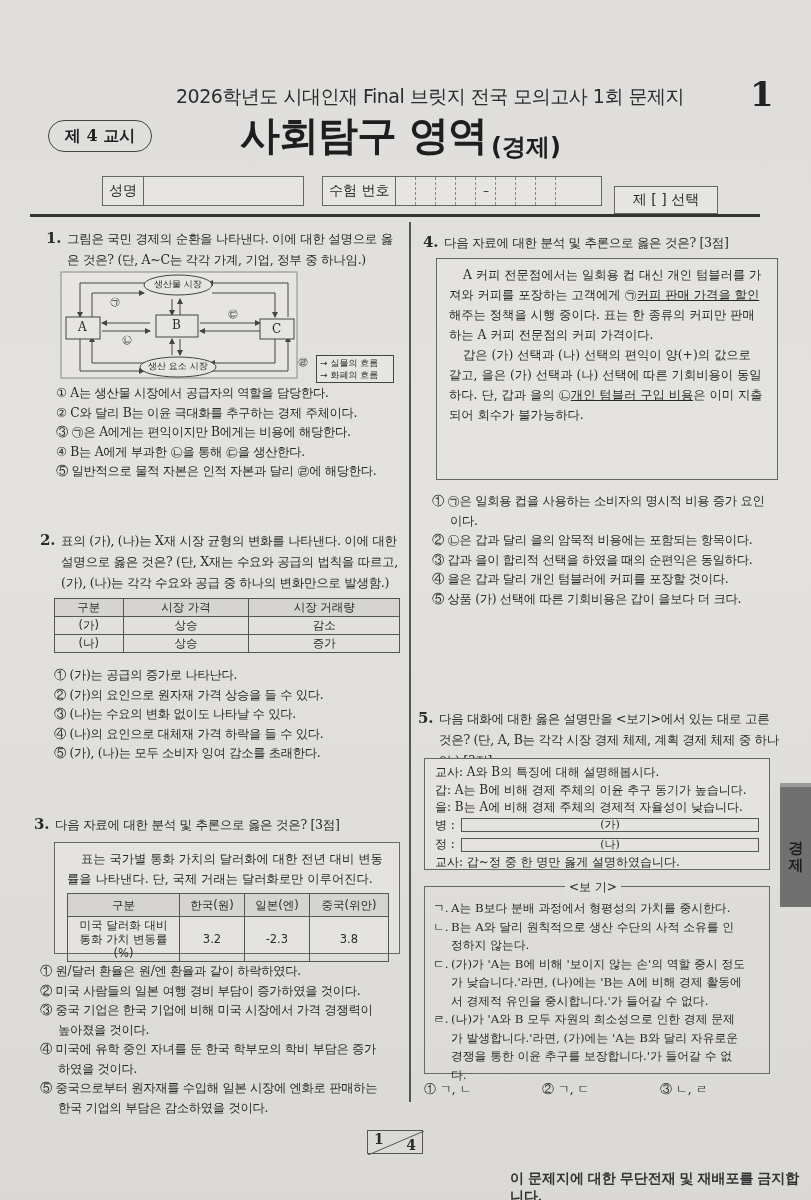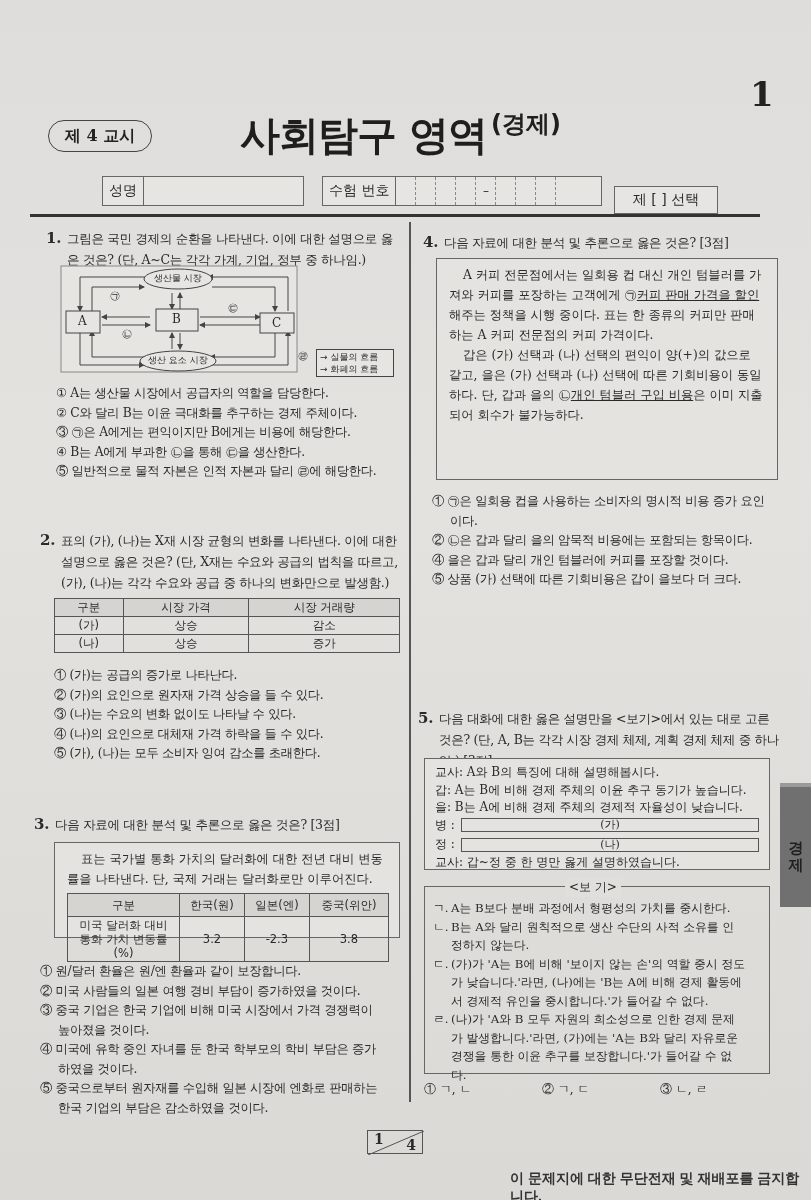--- a/index.html
+++ b/index.html
@@ -25,21 +25,21 @@
   }
   .period-badge {
     position: absolute; left: 48px; top: 120px; width: 104px; height: 32px;
     border: 1.5px solid #444; border-radius: 16px;
     font-family: "DejaVu Serif", serif; font-size: 16px; font-weight: bold;
     display: flex; align-items: center; justify-content: center; color: #222;
   }
   .subject-title {
     position: absolute; left: 240px; top: 108px;
     font-family: "DejaVu Sans", sans-serif; font-weight: bold; color: #1e1e1e;
-    display: flex; align-items: flex-start;
+    display: flex; align-items: flex-end;
   }
   .subject-title .big { font-size: 40px; letter-spacing: -1px; }
   .subject-title .small { font-size: 24px; margin-left: 4px; }
   .info-box { border: 1px solid #666; height: 30px; display: flex; align-items: center;
     font-family: "DejaVu Sans", sans-serif; font-size: 14px; background: #e6e5e2; }
   .info-label { padding: 0 6px; border-right: 1px solid #666; height: 100%; display: flex; align-items: center; }
   .name-box { position: absolute; left: 102px; top: 176px; width: 202px; }
   .id-box { position: absolute; left: 322px; top: 176px; width: 280px; }
   .id-cell { width: 20px; height: 100%; border-right: 1px dashed #888; display:flex; align-items:center; justify-content:center; font-size: 12px; }
   .select-box { position: absolute; left: 614px; top: 186px; width: 104px; height: 28px;
@@ -52,37 +52,38 @@
   .q-head { display: flex; }
   .q-num { font-weight: bold; font-size: 15px; margin-right: 6px; }
   .opts div { font-size: 12.3px; line-height: 19.5px; }
   .indent { padding-left: 18px; }
   .ul { text-decoration: underline; }
 
   table.t { border-collapse: collapse; font-size: 11.5px; font-family: "DejaVu Sans", sans-serif; }
   table.t td, table.t th { border: 1px solid #555; text-align: center; font-weight: normal; padding: 1px 4px; height: 18px; }
   table.t th { background: #d5d4d1; }
 
-  .diagram { position: absolute; left: 60px; top: 265px; width: 340px; height: 110px; }
+  .diagram { position: absolute; left: 60px; top: 271px; width: 340px; height: 110px; }
   .boxed { border: 1px solid #666; background: #e4e3e0; padding: 6px 12px; }
 
   .side-tab { position: absolute; left: 780px; top: 783px; width: 31px; height: 124px;
     background: #707070; border-top: 4px solid #9a9a9a; display: flex; align-items: center; justify-content: center; }
   .side-tab span { writing-mode: vertical-rl; color: #1f1f1f; font-family: "DejaVu Sans", sans-serif; font-weight: bold; font-size: 15px; letter-spacing: 2px; text-orientation: upright; }
 
   .page-box { position: absolute; left: 367px; top: 1130px; width: 56px; height: 24px; border: 1px solid #555; }
   .page-box .p1 { position: absolute; left: 6px; top: 0; font-weight: bold; font-size: 14px; }
   .page-box .p2 { position: absolute; right: 6px; bottom: 0; font-weight: bold; font-size: 14px; }
   .footer { position: absolute; left: 510px; top: 1170px; font-family: Liberation Sans, sans-serif; font-size: 14px; font-weight: bold; color: #333; }
 </style>
 </head>
 <body>
 
 <div class="page">
 
+  <div class="exam-title">2026학년도 시대인재 Final 브릿지 전국 모의고사 1회 문제지</div>
   <div class="page-num-top">1</div>
   <div class="period-badge">제 4 교시</div>
   <div class="subject-title">
     <span class="big">사회탐구 영역</span>
     <span class="small">(경제)</span>
   </div>
 
   <div class="info-box id-box">
     <span class="info-label">수험 번호</span>
     <span class="id-cell"></span>
@@ -201,21 +202,21 @@
     <div>④ (나)의 요인으로 대체재 가격 하락을 들 수 있다.</div>
     <div>⑤ (가), (나)는 모두 소비자 잉여 감소를 초래한다.</div>
   </div>
 
   <div class="q" style="left:34px; top:814px; width:370px;">
     <div class="q-head">
         <span class="q-num">3.</span>
       <span>다음 자료에 대한 분석 및 추론으로 옳은 것은? [3점]</span>
       </div>
   </div>
-  <div class="boxed" style="position:absolute;left:54px;top:842px;width:346px;height:96px;font-size:12.3px;line-height:20px;">
+  <div class="boxed" style="position:absolute;left:54px;top:842px;width:346px;height:112px;font-size:12.3px;line-height:20px;">
     <div style="text-indent:14px;">표는 국가별 통화 가치의 달러화에 대한 전년 대비 변동률을 나타낸다. 단, 국제 거래는 달러화로만 이루어진다.</div>
     <table class="t" style="width:322px;margin-top:4px;">
       <tbody>
           <tr>
             <th style="width:112px;">구분</th>
           <th>한국(원)</th>
           <th>일본(엔)</th>
           <th>중국(위안)</th>
           </tr>
       <tr>
@@ -224,21 +225,21 @@
               <div>통화 가치 변동률(%)</div>
             </td>
         <td>3.2</td>
         <td>-2.3</td>
         <td>3.8</td>
           </tr>
     </tbody>
       </table>
   </div>
   <div class="q opts" style="left:40px; top:962px; width:365px;">
-    <div>① 원/달러 환율은 원/엔 환율과 같이 보장합니다.</div>
+    <div>① 원/달러 환율은 원/엔 환율과 같이 하락하였다.</div>
     <div>② 미국 사람들의 일본 여행 경비 부담이 증가하였을 것이다.</div>
     <div>③ 중국 기업은 한국 기업에 비해 미국 시장에서 가격 경쟁력이</div>
     <div class="indent">높아졌을 것이다.</div>
     <div>④ 미국에 유학 중인 자녀를 둔 한국 학부모의 학비 부담은 증가</div>
     <div class="indent">하였을 것이다.</div>
     <div>⑤ 중국으로부터 원자재를 수입해 일본 시장에 엔화로 판매하는</div>
     <div class="indent">한국 기업의 부담은 감소하였을 것이다.</div>
   </div>
 
   <div class="q" style="left:423px; top:232px; width:360px;">
@@ -248,20 +249,21 @@
       </div>
   </div>
   <div class="boxed" style="position:absolute;left:436px;top:258px;width:342px;height:222px;font-size:12.3px;line-height:20px;">
     <div style="text-indent:14px;"><span>A 커피 전문점에서는 일회용 컵 대신 개인 텀블러를 가져와 커피를 포장하는 고객에게 ㉠</span><span class="ul">커피 판매 가격을 할인</span><span>해주는 정책을 시행 중이다. 표는 한 종류의 커피만 판매하는 A 커피 전문점의 커피 가격이다.</span></div>
     <div style="text-indent:14px;"><span>갑은 (가) 선택과 (나) 선택의 편익이 양(+)의 값으로 같고, 을은 (가) 선택과 (나) 선택에 따른 기회비용이 동일하다. 단, 갑과 을의 ㉡</span><span class="ul">개인 텀블러 구입 비용</span><span>은 이미 지출되어 회수가 불가능하다.</span></div>
   </div>
   <div class="q opts" style="left:432px; top:492px; width:350px;">
     <div>① ㉠은 일회용 컵을 사용하는 소비자의 명시적 비용 증가 요인</div>
     <div class="indent">이다.</div>
     <div>② ㉡은 갑과 달리 을의 암묵적 비용에는 포함되는 항목이다.</div>
+    <div>③ 갑과 을이 합리적 선택을 하였을 때의 순편익은 동일하다.</div>
     <div>④ 을은 갑과 달리 개인 텀블러에 커피를 포장할 것이다.</div>
     <div>⑤ 상품 (가) 선택에 따른 기회비용은 갑이 을보다 더 크다.</div>
   </div>
 
   <div class="q" style="left:418px; top:708px; width:362px;">
     <div class="q-head">
         <span class="q-num">5.</span>
       <span>다음 대화에 대한 옳은 설명만을 &lt;보기&gt;에서 있는 대로 고른 것은? (단, A, B는 각각 시장 경제 체제, 계획 경제 체제 중 하나임.) [3점]</span>
       </div>
   </div>

